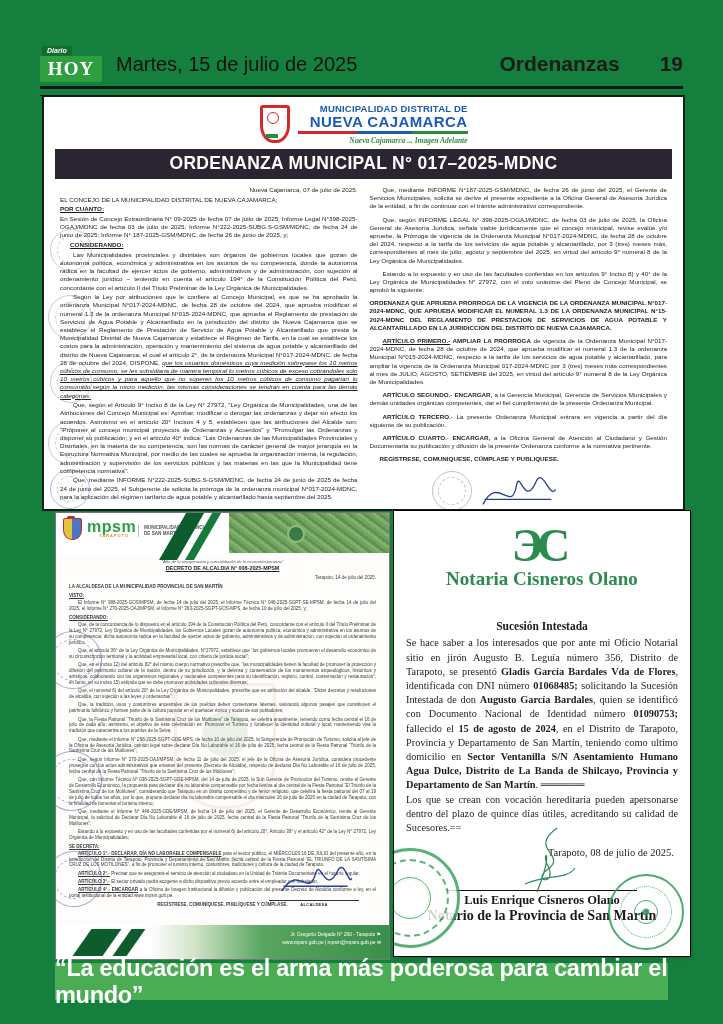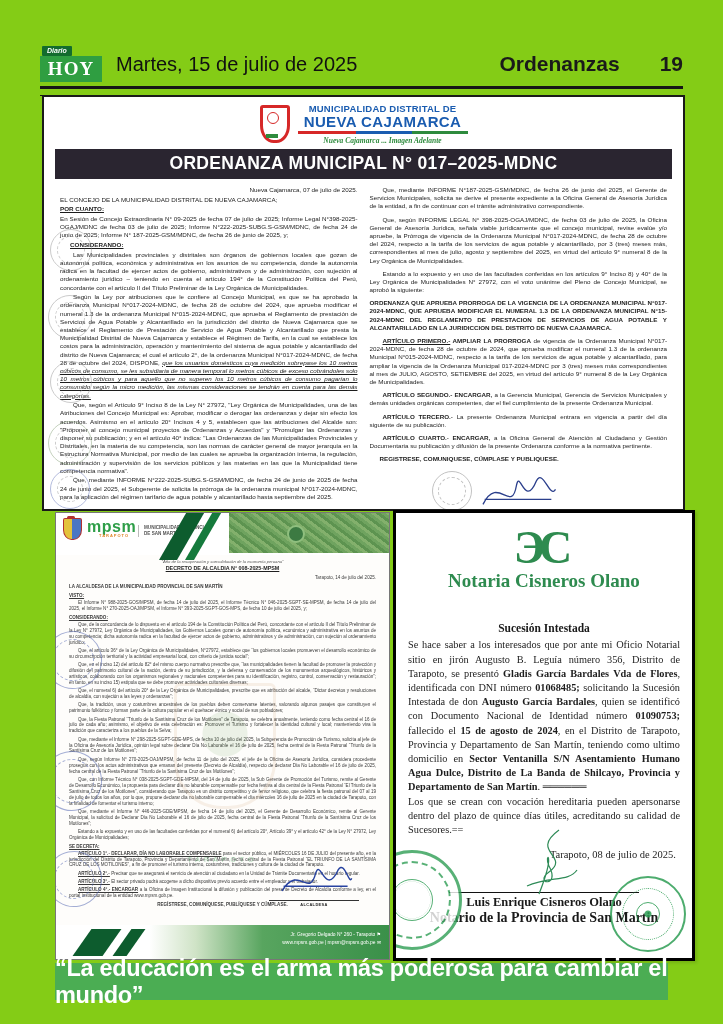--- a/index.html
+++ b/index.html
@@ -1,36 +1,36 @@
 <!DOCTYPE html>
 <html><head>
 <meta charset="utf-8">
 <style>
   html,body{margin:0;padding:0;}
   body{width:723px;height:1024px;background:#fff;font-family:"Liberation Sans",sans-serif;color:#1a1a1a;}
-  .page{position:relative;width:723px;height:1024px;background:#84cc16;overflow:hidden;}
+  .page{position:relative;width:723px;height:1024px;background:#15803d;overflow:hidden;}
 
   
   .masthead{position:absolute;left:40px;top:44px;width:643px;height:40px;display:flex;align-items:center;}
   .brand-block{position:relative;width:62px;height:36px;}
   .brand-tab{position:absolute;top:0;left:2px;background:#136c2e;color:#fff;font-style:italic;font-weight:bold;font-size:7px;height:10px;line-height:10px;padding:0 5px;border-radius:1px;}
   .brand-main{position:absolute;bottom:0;left:0;width:62px;height:26px;background:#2f9e41;color:#fff;display:flex;align-items:center;justify-content:center;font-family:"Liberation Serif",serif;font-weight:bold;font-size:19px;letter-spacing:1px;}
   .mast-date{margin-left:14px;font-size:20px;color:#111;}
   .mast-right{margin-left:auto;display:flex;align-items:baseline;gap:40px;}
   .mast-section{font-weight:bold;font-size:21px;}
   .mast-page{font-weight:bold;font-size:21px;}
   .rule{position:absolute;left:40px;top:86px;width:643px;height:6px;border-top:3px solid #161616;border-bottom:1px solid #161616;}
 
   
   .ord-box{position:absolute;left:42px;top:95px;width:639px;height:412px;border:2px solid #1a1a1a;background:#fff;overflow:hidden;}
   .muni-header{display:flex;justify-content:center;align-items:center;gap:8px;padding-top:4px;height:46px;}
   .muni-shield{width:24px;height:32px;background:#fff;border:3px solid #d62828;border-radius:3px 3px 46% 46%;position:relative;flex:none;}
   .muni-shield:after{content:"";position:absolute;left:4px;top:4px;width:10px;height:10px;border:1.5px solid #d62828;border-radius:50%;}
   .muni-shield:before{content:"";position:absolute;left:3px;bottom:2px;width:12px;height:4px;background:#2e8b3d;}
-  .muni-text{text-align:center;}
+  .muni-text{text-align:right;}
   .muni-l1{color:#1a5cb0;font-weight:bold;font-size:9.5px;letter-spacing:.2px;}
   .muni-l2{color:#1a5cb0;font-weight:bold;font-size:15px;letter-spacing:.4px;line-height:1;}
   .muni-bar{height:3px;width:170px;margin:2px 0;background:linear-gradient(90deg,#d62828 0 34%,#1a5cb0 34% 67%,#2e8b3d 67% 100%);}
   .muni-slogan{color:#2e8b3d;font-style:italic;font-weight:bold;font-size:7.5px;font-family:"Liberation Serif",serif;}
   .ord-banner{margin:2px 11px;background:#2a2530;color:#fff;text-align:center;font-weight:bold;font-size:17.5px;padding:4px 0 5px;letter-spacing:.3px;}
   .ord-cols{display:flex;gap:12px;padding:5px 16px 0 16px;position:relative;z-index:1;}
   .col{width:298px;font-size:6.25px;line-height:1.31;text-align:justify;color:#1c1c1c;}
   .col p{margin:0 0 1.5px;}
   .col p.sp{margin-bottom:5px;}
   .ind{text-indent:13px;}
@@ -78,21 +78,21 @@
   .ds2{left:-14px;top:238px;width:58px;height:58px;}
   .ds3{left:-10px;top:338px;width:54px;height:54px;}
   .dec-sign{position:absolute;right:30px;bottom:52px;width:90px;text-align:center;}
   .dec-signcap{font-size:3.9px;font-weight:bold;color:#222;border-top:.5px solid #333;padding-top:1px;letter-spacing:.4px;}
   .dec-footer{position:absolute;left:0;right:0;bottom:0;height:34px;background:linear-gradient(90deg,#ffffff 0 28%,#cfe3c6 42%,#58a55f 62%,#3a9049 100%);}
   .chevA{position:absolute;bottom:3px;left:26px;width:30px;height:27px;background:#0d5c2e;transform:skewX(-35deg);}
   .chevB{position:absolute;bottom:3px;left:66px;width:14px;height:27px;background:#0d5c2e;transform:skewX(-35deg);}
   .foot-text{position:absolute;right:8px;top:6px;text-align:right;color:#fff;font-size:4.9px;line-height:1.7;}
 
   
-  .notaria{position:absolute;left:393px;top:510px;width:296px;height:445px;border:3px solid #000000;background:#fff;overflow:hidden;font-family:"Liberation Serif",serif;box-shadow:2px 2px 3px rgba(0,0,0,.12);}
+  .notaria{position:absolute;left:393px;top:510px;width:296px;height:445px;border:1px solid #000000;background:#fff;overflow:hidden;font-family:"Liberation Serif",serif;box-shadow:2px 2px 3px rgba(0,0,0,.12);}
   .not-logo{text-align:center;margin-top:14px;font-weight:bold;font-size:46px;line-height:.9;color:#2e8b4f;letter-spacing:-6px;padding-right:8px;}
   .not-name{text-align:center;color:#2e8b4f;font-weight:bold;font-size:19px;margin-top:2px;}
   .not-heading{text-align:center;font-weight:bold;font-size:11.5px;margin-top:30px;}
   .not-body{margin:4px 12px 0;font-size:10.3px;line-height:1.38;text-align:justify;color:#1d1d1d;}
   .not-body p{margin:0;}
   .not-date{text-align:right;margin:12px 16px 0;font-size:10.5px;color:#1d1d1d;}
   .not-sign{position:relative;margin-top:32px;text-align:center;}
   .sig-line{width:190px;margin:0 auto;border-top:1.5px solid #111;}
   .not-sname{font-weight:bold;font-size:12.5px;margin-top:2px;}
   .not-stitle{font-weight:bold;font-size:14px;}

